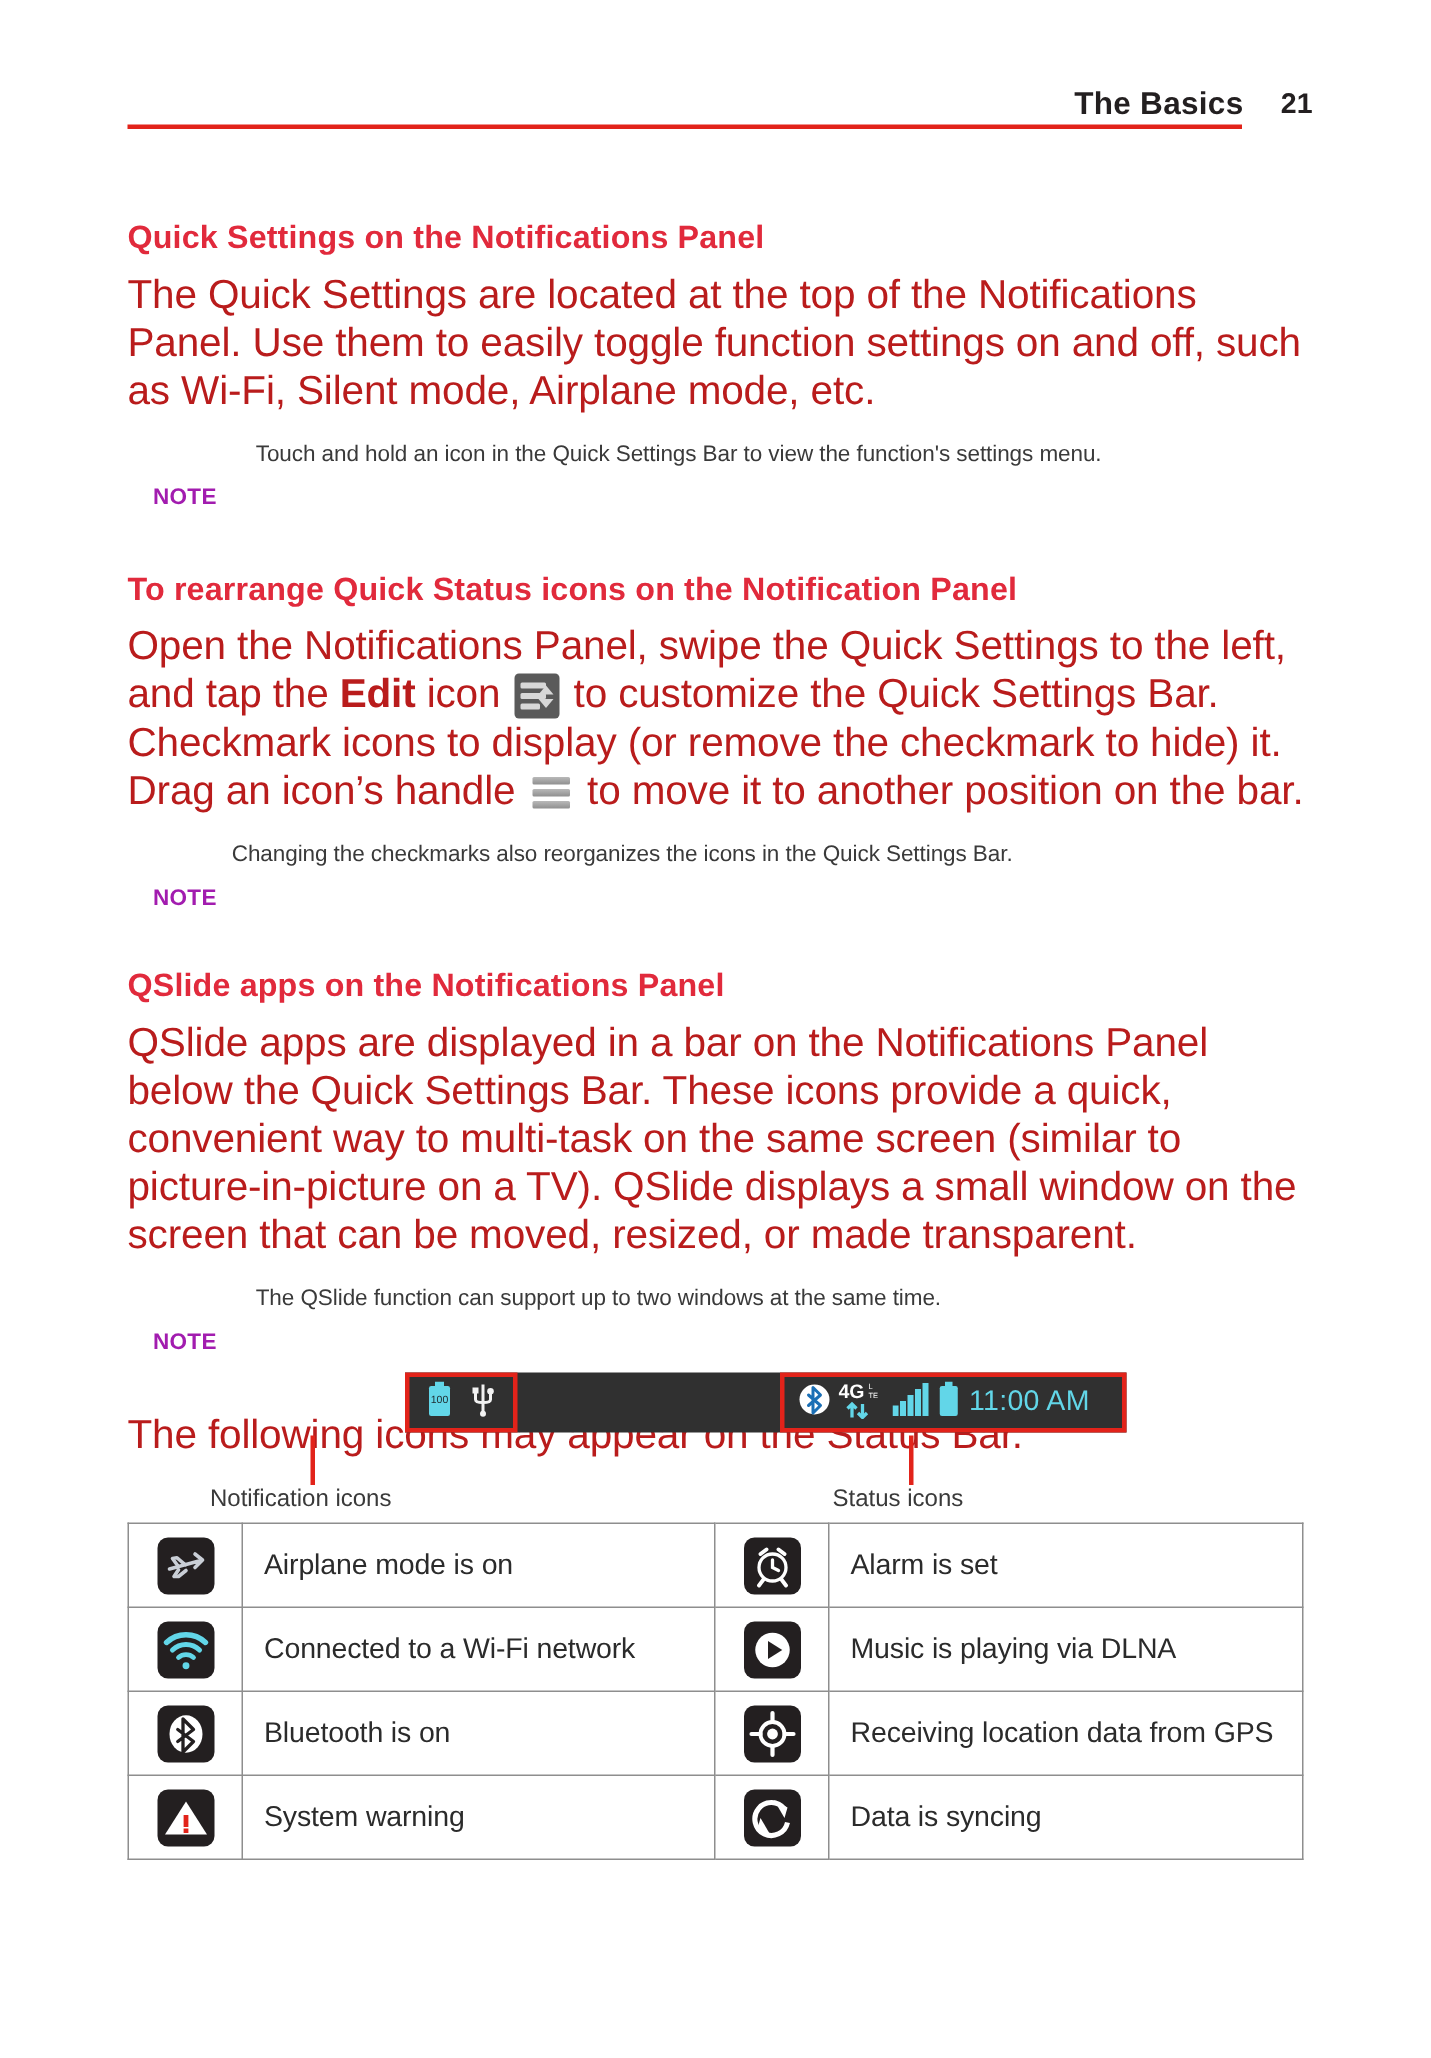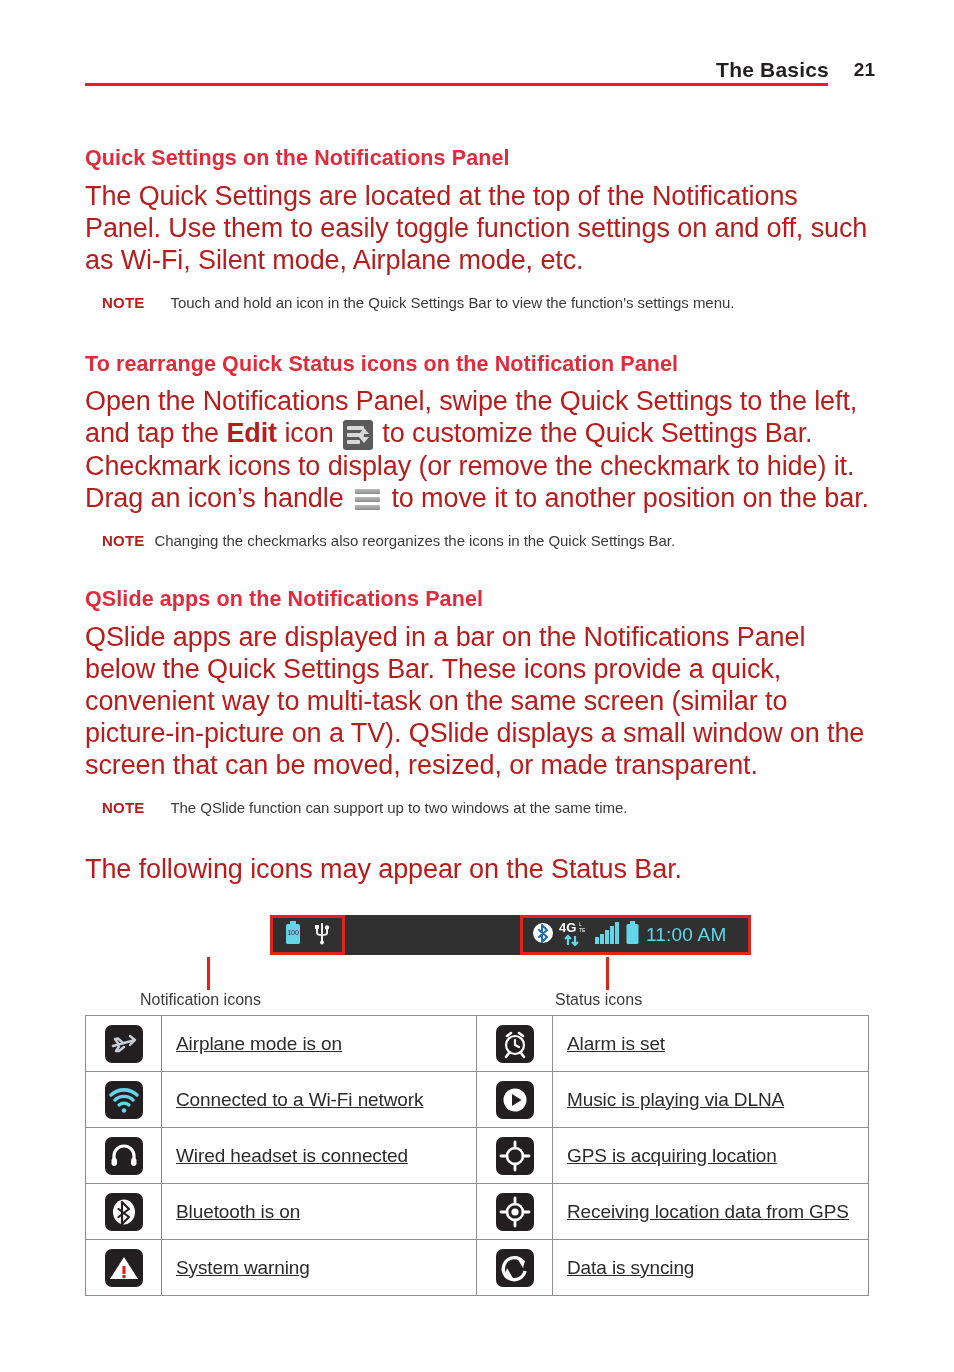--- a/index.html
+++ b/index.html
@@ -81,26 +81,27 @@
   }
   p.body b { font-weight: bold; }
 
   .note {
     display: flex;
     align-items: flex-start;
     margin-top: 16px;
     padding-left: 17px;
   }
   .note .lbl {
-    color: #b91c1c;
+    color: #a21caf;
     font-weight: bold;
     font-size: 15px;
     flex: 0 0 auto;
     line-height: 22px;
     letter-spacing: .2px;
+    margin-top: 29px;
   }
   .note .txt {
     font-size: 15px;
     line-height: 22px;
     color: #3a3a3a;
     letter-spacing: -0.05px;
   }
   .note.gap-wide .txt { margin-left: 26px; }
   .note.gap-narrow .txt { margin-left: 10px; }
 
@@ -240,21 +241,20 @@
     width: 76px;
     text-align: center;
     height: 55px;
   }
   .icon-table td.lb {
     padding: 6px 0 6px 14px;
     font-size: 19px;
     line-height: 26px;
     color: #2b2b2b;
     letter-spacing: -0.1px;
-    text-decoration: underline;
   }
 
   
   .chip {
     display: inline-block;
     width: 38px;
     height: 38px;
     background: #231f20;
     border-radius: 7px;
     position: relative;
@@ -432,41 +432,20 @@
         <span class="chip">
           <svg width="38" height="38" viewBox="0 0 38 38">
             <circle cx="19" cy="19" r="11.5" fill="#ffffff"></circle>
             <path d="M16 13 L25.5 19 L16 25 Z" fill="#231f20"></path>
           </svg>
         </span>
       </td>
       <td class="lb">Music is playing via DLNA</td>
     </tr>
 
-    <tr>
-      <td class="ic">
-        <span class="chip">
-          <svg width="38" height="38" viewBox="0 0 38 38">
-            <path d="M9 24 L9 19 A10 10 0 0 1 29 19 L29 24" stroke="#ffffff" stroke-width="3.2" fill="none" stroke-linecap="round"></path>
-            <rect x="6.5" y="21" width="5.5" height="8" rx="2.4" fill="#ffffff"></rect>
-            <rect x="26" y="21" width="5.5" height="8" rx="2.4" fill="#ffffff"></rect>
-          </svg>
-        </span>
-      </td>
-      <td class="lb">Wired headset is connected</td>
-      <td class="ic">
-        <span class="chip">
-          <svg width="38" height="38" viewBox="0 0 38 38">
-            <circle cx="19" cy="19" r="8" fill="none" stroke="#ffffff" stroke-width="2.6"></circle>
-            <path d="M19 5 L19 11 M19 27 L19 33 M5 19 L11 19 M27 19 L33 19" stroke="#ffffff" stroke-width="2.8" stroke-linecap="round"></path>
-          </svg>
-        </span>
-      </td>
-      <td class="lb">GPS is acquiring location</td>
-    </tr>
 
     <tr>
       <td class="ic">
         <span class="chip">
           <svg width="38" height="38" viewBox="0 0 38 38">
             <ellipse cx="19" cy="19" rx="11" ry="12.5" fill="#ffffff"></ellipse>
             <path d="M17 9 L24 16 L13.5 24 M13.5 16 L24 24 L17 31 L17 9" stroke="#231f20" stroke-width="2.2" fill="none" stroke-linejoin="round" stroke-linecap="round"></path>
           </svg>
         </span>
       </td>

